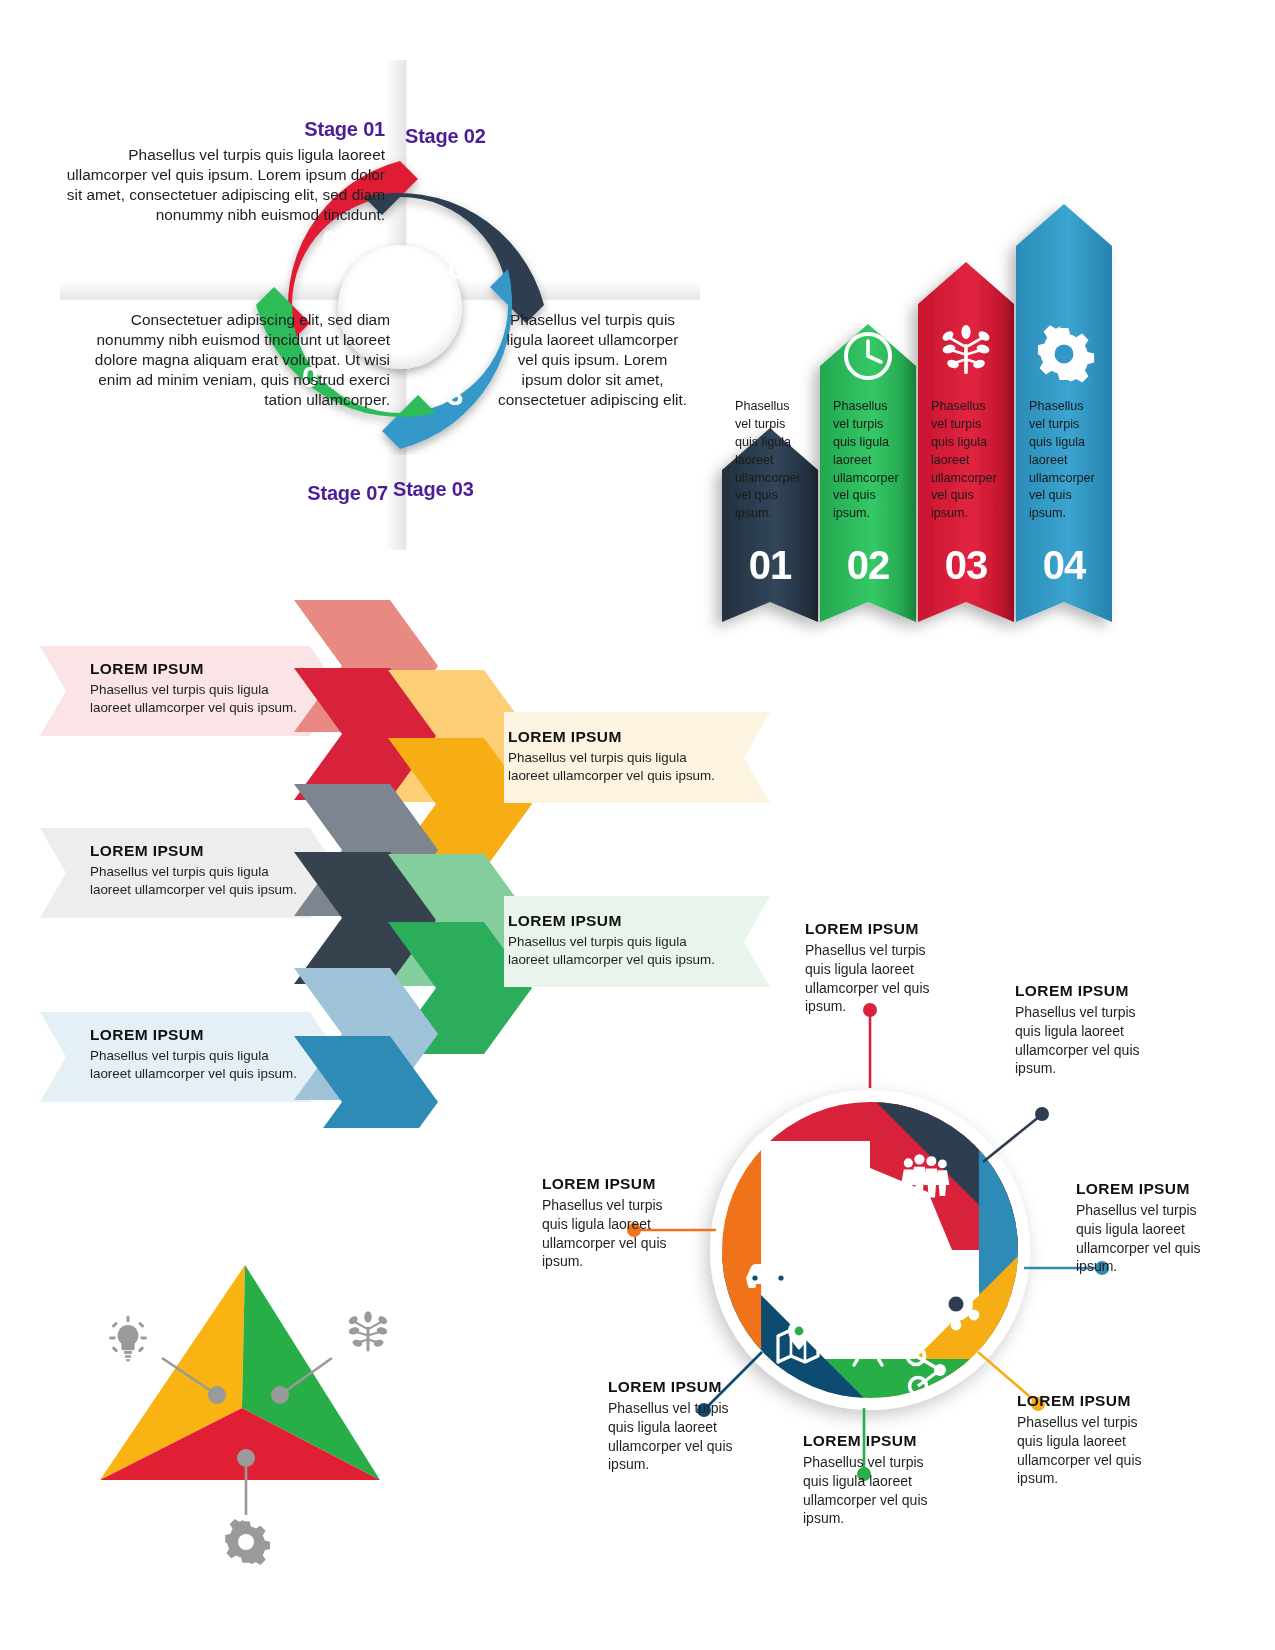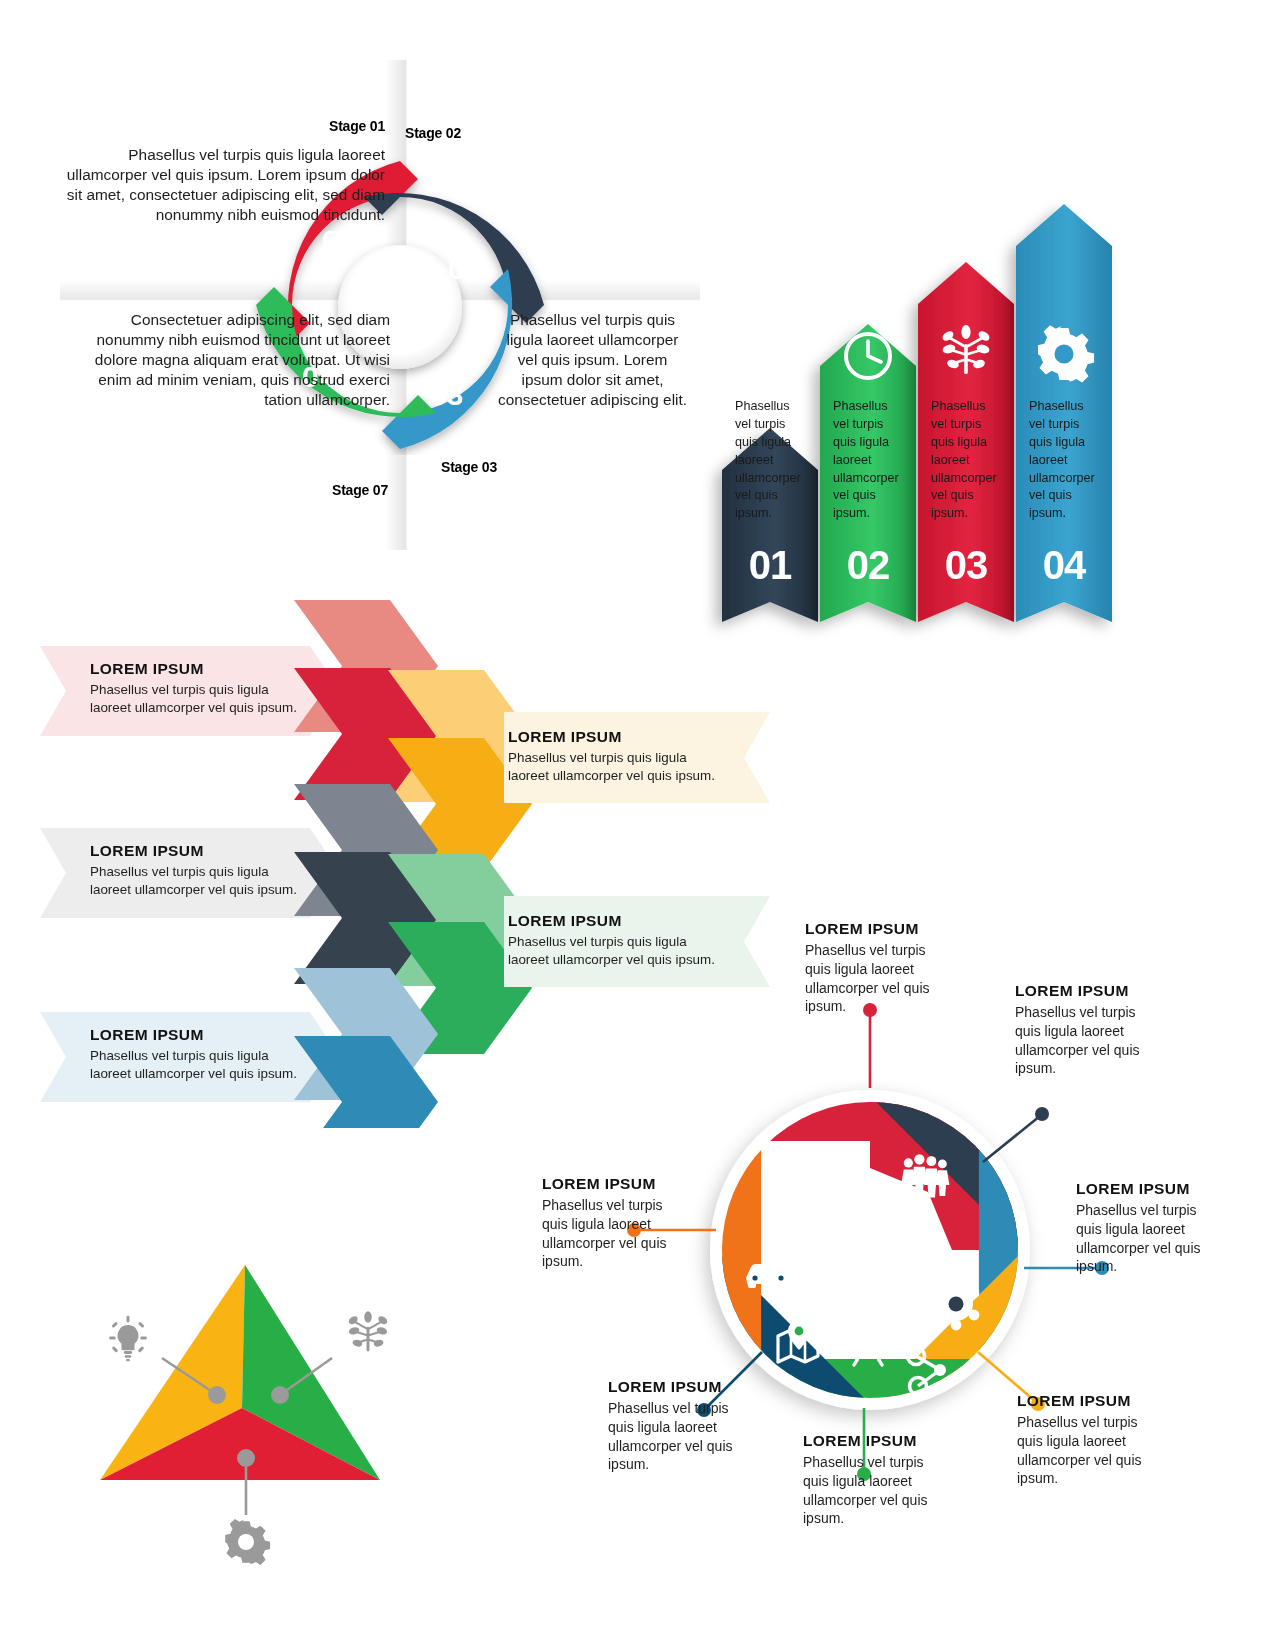--- a/index.html
+++ b/index.html
@@ -11,27 +11,27 @@
   .stage{position:absolute;top:0;left:0;width:1275px;height:1650px;}
 
   
   #donut-block{position:absolute;left:40px;top:40px;width:660px;height:510px;}
   .quad-shade{position:absolute;background:#fff;}
   .shade-v{left:345px;top:20px;width:46px;height:490px;
      background:linear-gradient(90deg,rgba(0,0,0,0) 0%,rgba(0,0,0,.10) 45%,rgba(0,0,0,0) 48%,rgba(0,0,0,0) 100%);}
   .shade-h{left:20px;top:240px;width:640px;height:40px;
      background:linear-gradient(180deg,rgba(0,0,0,0) 0%,rgba(0,0,0,.09) 48%,rgba(0,0,0,0) 52%);}
   .donut-svg{position:absolute;left:210px;top:115px;}
-  .stage-title{position:absolute;font-weight:bold;font-size:14px;color:#000000;letter-spacing:-.2px;}
+  .stage-title{position:absolute;font-weight:bold;font-size:20px;color:#4c1d95;letter-spacing:-.2px;}
   .stage-copy{position:absolute;font-size:15.4px;line-height:1.30;color:#1d1d1d;}
   #st1-title{left:145px;top:78px;width:200px;text-align:right;}
   #st1-copy{left:25px;top:105px;width:320px;text-align:right;}
   #st2-title{left:365px;top:85px;width:240px;text-align:left;}
   #st2-copy{left:360px;top:113px;width:280px;text-align:center;}
-  #st3-title{left:353px;top:419px;width:240px;text-align:left;margin-left:48px;}
+  #st3-title{left:353px;top:438px;width:240px;text-align:left;}
   #st3-copy{left:455px;top:270px;width:195px;text-align:center;}
   #st4-title{left:148px;top:442px;width:200px;text-align:right;}
   #st4-copy{left:20px;top:270px;width:330px;text-align:right;}
 
   
   #bars-block{position:absolute;left:700px;top:110px;width:460px;height:540px;}
   .bar-copy{position:absolute;left:13px;width:72px;font-size:12.6px;line-height:1.42;}
   .bar-num{position:absolute;left:0;width:100%;text-align:center;
      font-size:40px;font-weight:bold;letter-spacing:-1px;}
 

